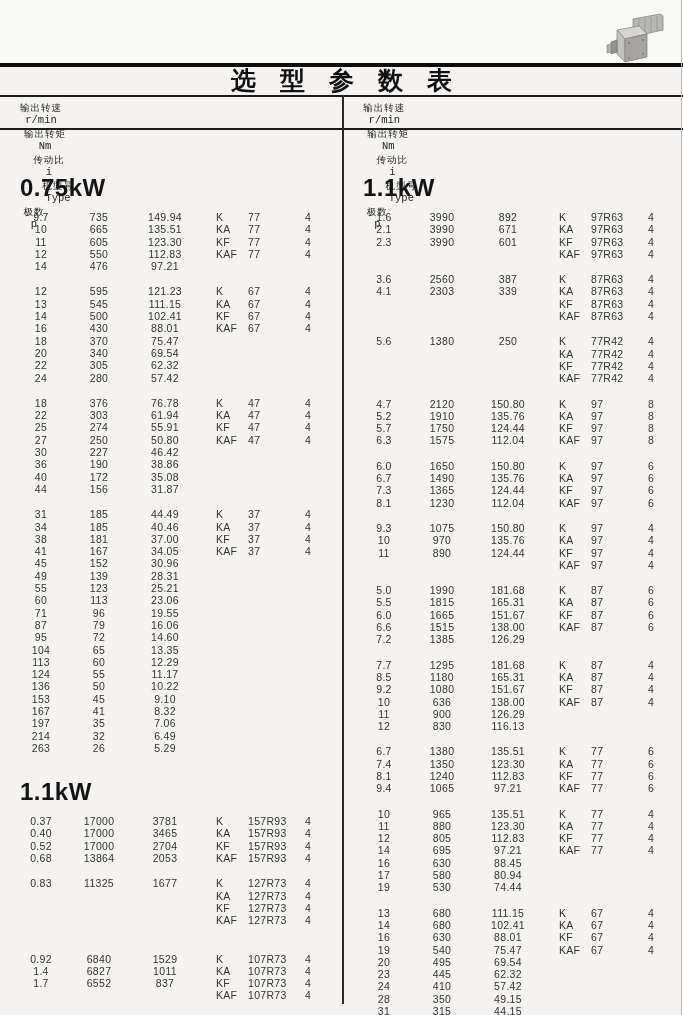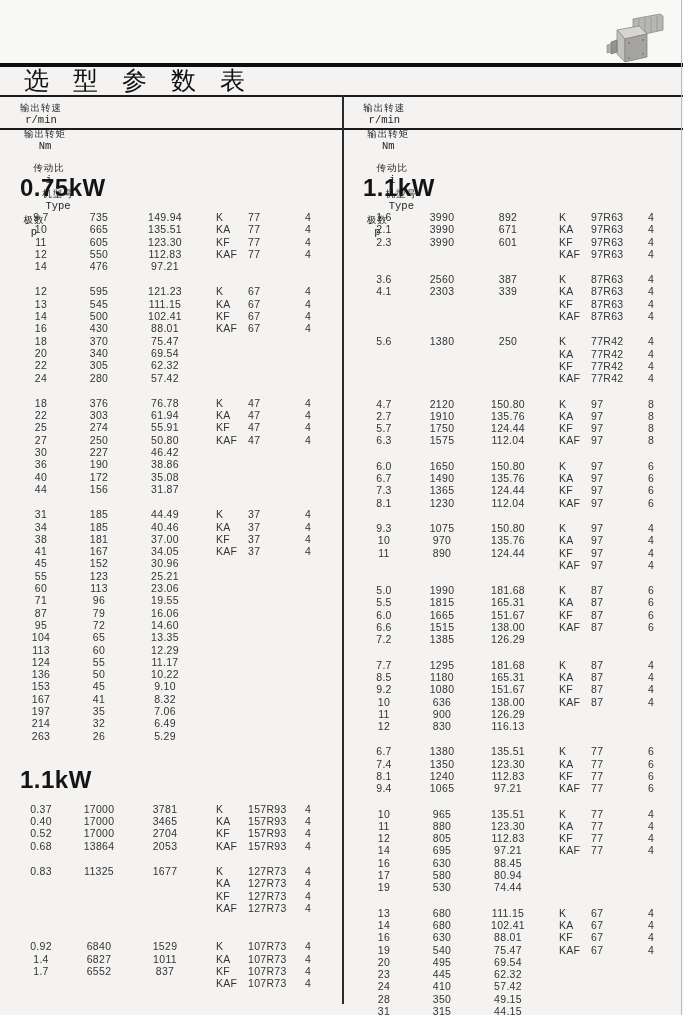--- a/index.html
+++ b/index.html
@@ -11,37 +11,37 @@
     color:#2b2b2b;
     overflow:hidden;
     box-sizing:border-box;
   }
   .page::after{content:"";position:absolute;top:0;right:1px;bottom:0;width:1px;background:#bdbdbd;}
   .topbar{position:relative;height:63px;background:#f8f8f6;}
   .photo{position:absolute;top:10px;right:16px;width:64px;height:60px;}
   .rule-thick{height:4px;background:#0d0d0d;}
   .title{
     height:27px;line-height:27px;
-    font-size:25px;font-weight:normal;
-    text-align:left;
+    font-size:25px;font-weight:bold;
+    text-align:center;
     letter-spacing:24px;text-indent:24px;
     color:#111;
     white-space:nowrap;
   }
   .rule-mid{height:2px;background:#1a1a1a;margin-top:1px;}
   .rule-thin{height:2px;background:#1a1a1a;}
   .vline{position:absolute;left:342px;top:95px;height:909px;width:2px;background:#2a2a2a;}
   
   .headband{display:flex;height:31px;padding-top:4px;box-sizing:border-box;}
   .hhalf{display:flex;width:395px;padding-left:14px;box-sizing:border-box;flex-direction:column;}
   .hhalf + .hhalf{padding-left:16px;}
   .hcol{display:flex;flex-direction:column;align-items:center;justify-content:flex-start;font-size:9.5px;line-height:13px;color:#242424;}
   .hcol .cn{letter-spacing:1px;}
   .hcol .en{font-size:10.5px;font-family:Liberation Mono, monospace;}
-  .w-speed{width:54px;} .w-torque{width:62px;} .w-ratio{width:70px;margin-top:8px;} .w-type{width:88px;} .w-poles{width:40px;}
+  .w-speed{width:54px;} .w-torque{width:62px;} .w-ratio{width:70px;} .w-type{width:88px;} .w-poles{width:40px;}
   
   .bodyrow{display:flex;padding-top:8px;}
   .thalf{width:341px;padding-left:14px;box-sizing:border-box;margin-top:34px;}
   .thalf + .thalf{padding-left:16px;}
   .power{
     font-size:24px;font-weight:bold;color:#141414;
     margin:2px 0 9px 6px;letter-spacing:0.5px;
   }
   .power:not(:first-child){margin-top:24px;}
   .block{margin-bottom:13px;}
@@ -329,20 +329,27 @@
             <span class="c poles">4</span>
           </div>
           <div class="row">
             <span class="c speed">45</span>
             <span class="c torque">152</span>
             <span class="c ratio">30.96</span>
             <span class="c type"><span class="c tprefix"></span><span class="c tnum"></span></span>
             <span class="c poles"></span>
           </div>
           <div class="row">
+            <span class="c speed">49</span>
+            <span class="c torque">139</span>
+            <span class="c ratio">28.31</span>
+            <span class="c type"><span class="c tprefix"></span><span class="c tnum"></span></span>
+            <span class="c poles"></span>
+          </div>
+          <div class="row">
             <span class="c speed">55</span>
             <span class="c torque">123</span>
             <span class="c ratio">25.21</span>
             <span class="c type"><span class="c tprefix"></span><span class="c tnum"></span></span>
             <span class="c poles"></span>
           </div>
           <div class="row">
             <span class="c speed">60</span>
             <span class="c torque">113</span>
             <span class="c ratio">23.06</span>
@@ -620,21 +627,21 @@
         </div>
         <div class="block">
           <div class="row">
             <span class="c speed">4.7</span>
             <span class="c torque">2120</span>
             <span class="c ratio">150.80</span>
             <span class="c type"><span class="c tprefix">K</span><span class="c tnum">97</span></span>
             <span class="c poles">8</span>
           </div>
           <div class="row">
-            <span class="c speed">2.7</span>
+            <span class="c speed">5.2</span>
             <span class="c torque">1910</span>
             <span class="c ratio">135.76</span>
             <span class="c type"><span class="c tprefix">KA</span><span class="c tnum">97</span></span>
             <span class="c poles">8</span>
           </div>
           <div class="row">
             <span class="c speed">5.7</span>
             <span class="c torque">1750</span>
             <span class="c ratio">124.44</span>
             <span class="c type"><span class="c tprefix">KF</span><span class="c tnum">97</span></span>

